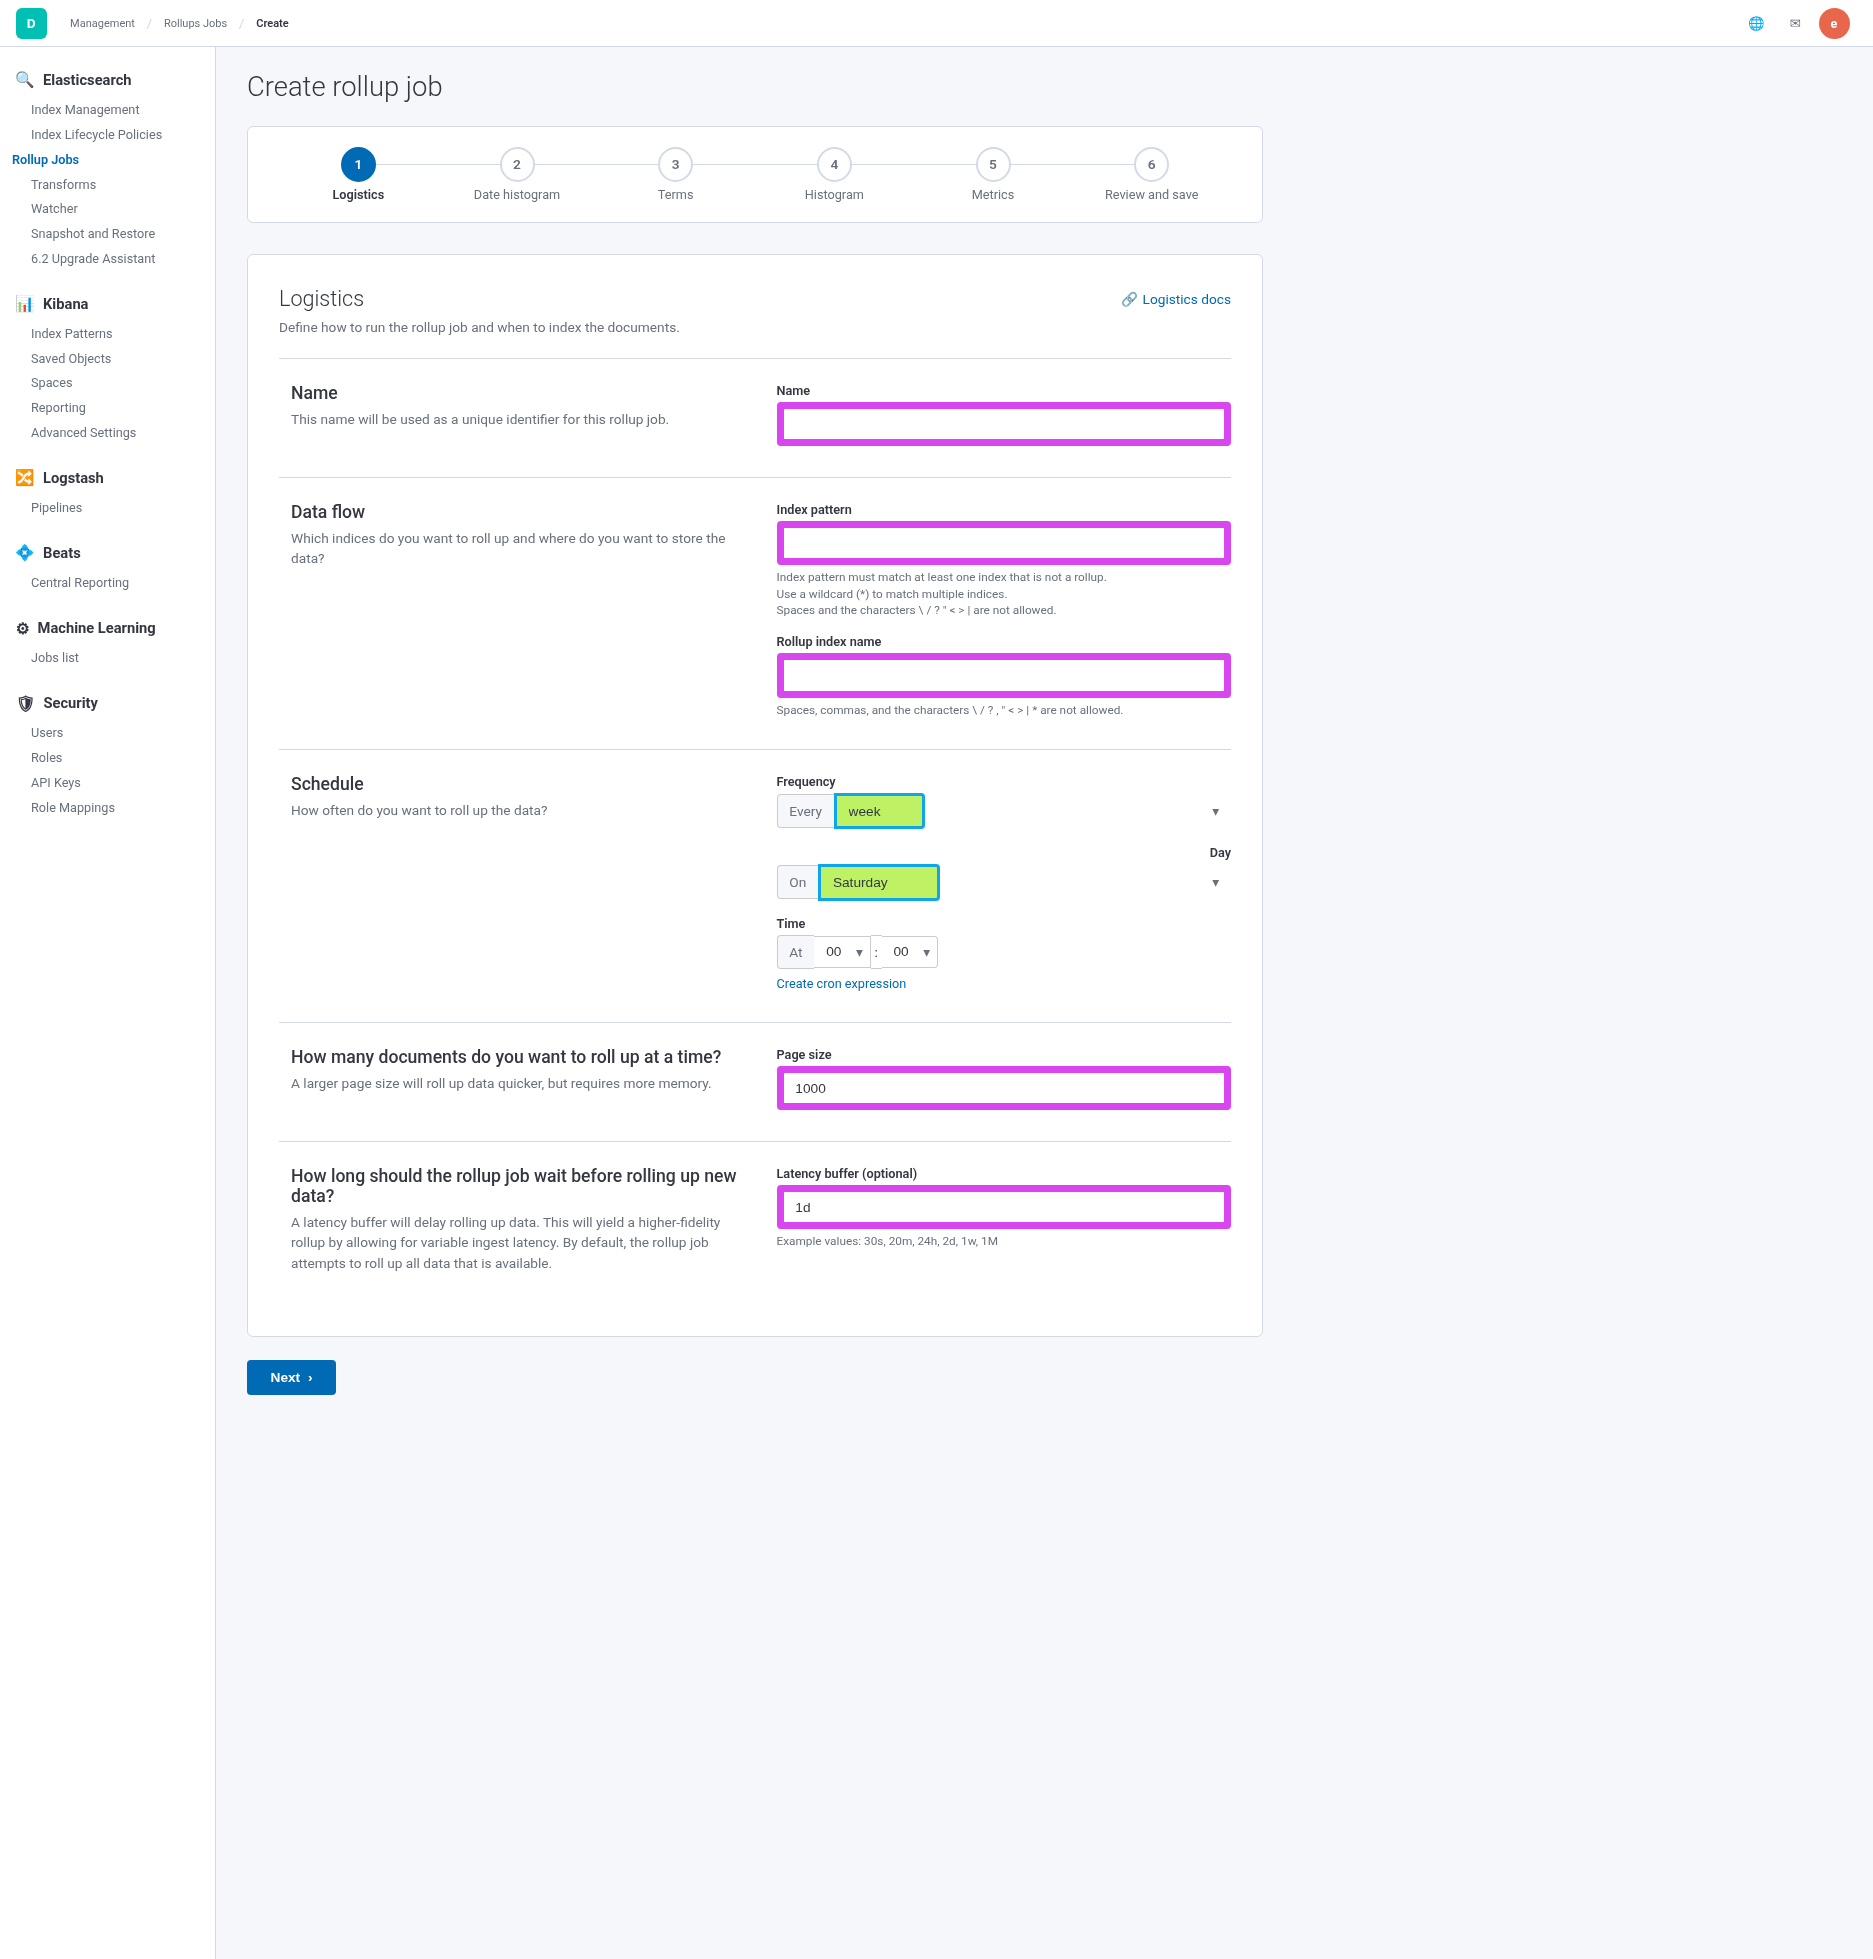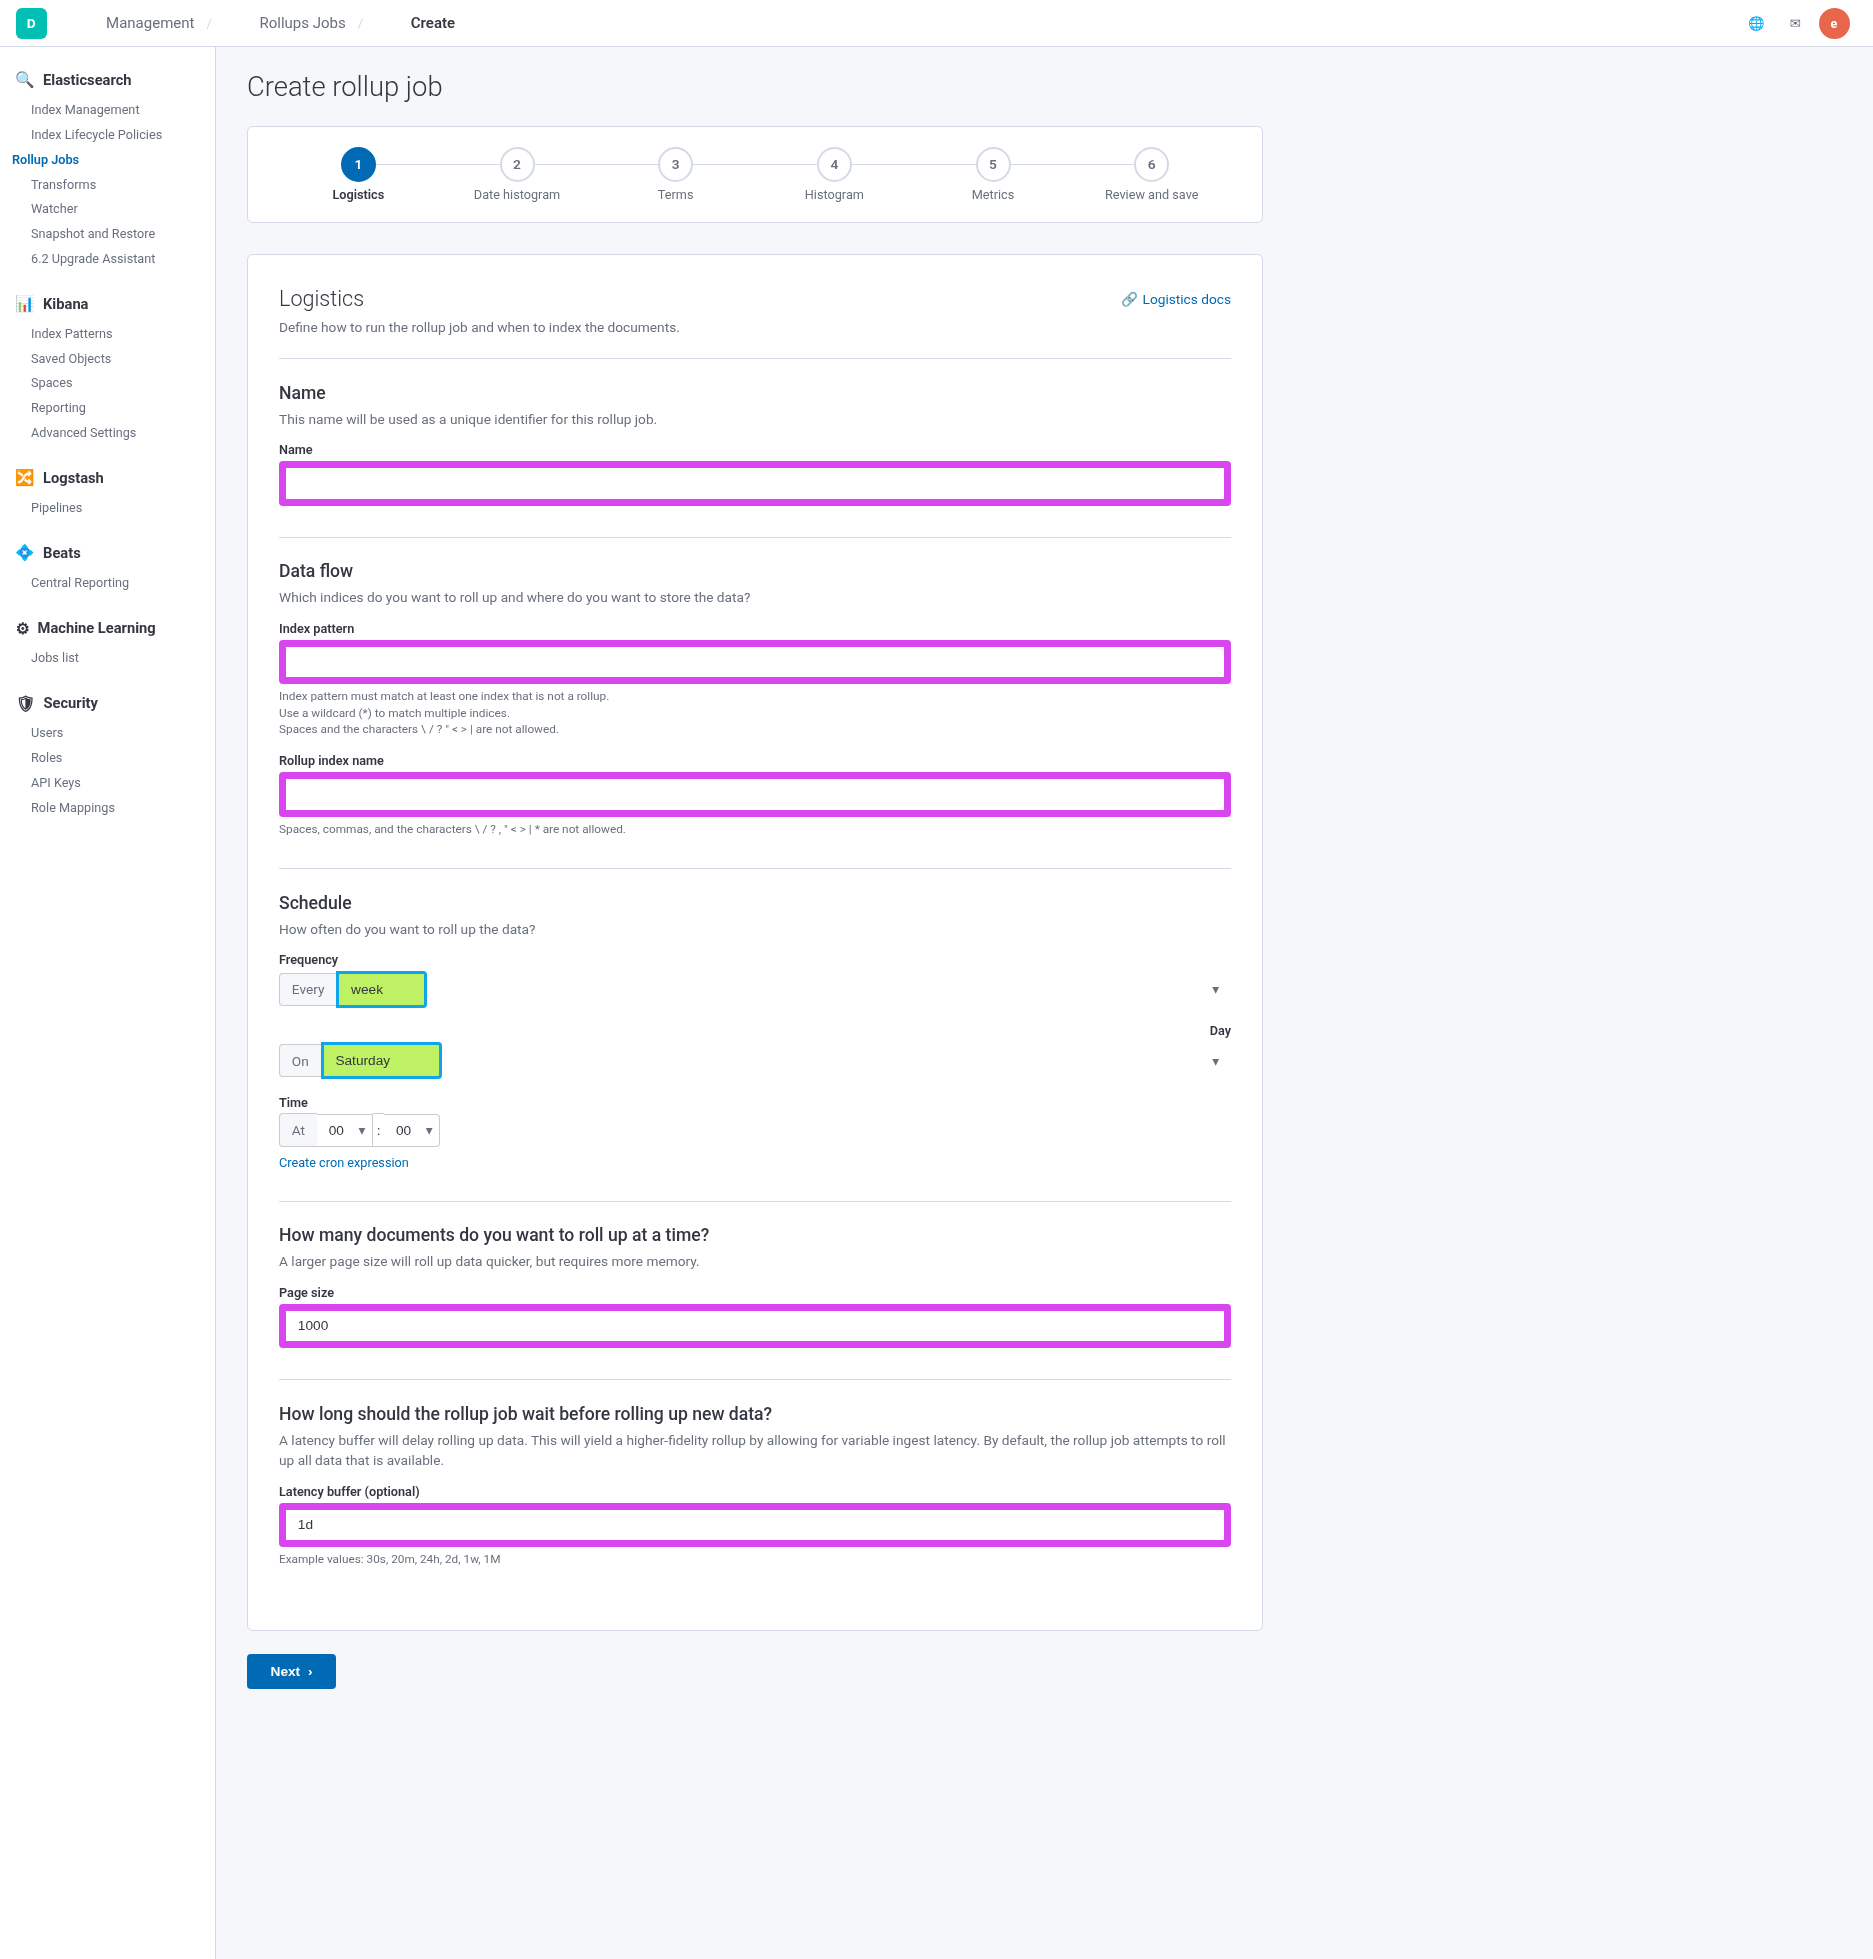--- a/index.html
+++ b/index.html
@@ -14,21 +14,21 @@
     .top-nav .logo-box {
       width: 31px; height: 31px; background: #00bfb3; border-radius: 5.9px;
       display: flex; align-items: center; justify-content: center; color: #fff; font-weight: bold; font-size: 13.7px;
     }
     .top-nav .avatar {
       width: 31px; height: 31px; background: #e7664c; border-radius: 50%;
       display: flex; align-items: center; justify-content: center; color: #fff; font-weight: bold; font-size: 12.7px;
       margin-left: auto;
     }
     .top-nav .nav-links { display: flex; align-items: center; gap: 3.9px; margin-left: 7.8px; }
-    .top-nav .nav-link { color: #69707d; font-size: 15px; text-decoration: none; padding: 3.9px 7.8px; margin-left: 36px; }
+    .top-nav .nav-link { color: #69707d; font-size: 11px; text-decoration: none; padding: 3.9px 7.8px; }
     .top-nav .nav-link.active { color: #343741; font-weight: 600; }
     .top-nav .nav-sep { color: #d3dae6; }
     .top-nav .nav-icons { display: flex; align-items: center; gap: 7.8px; margin-left: auto; margin-right: 7.8px; }
     .top-nav .icon-btn {
       width: 31px; height: 31px; border: none; background: none; cursor: pointer;
       display: flex; align-items: center; justify-content: center; color: #69707d; border-radius: 3.9px;
     }
 
     
     .layout { display: flex; margin-top: 47px; min-height: calc(100vh - 47px); }
@@ -87,21 +87,21 @@
 
     
     .section-header {
       display: flex; align-items: center; justify-content: space-between; margin-bottom: 7.8px;
     }
     .section-title-main { font-size: 21.6px; font-weight: 300; color: #343741; }
     .section-subtitle { font-size: 13.7px; color: #69707d; margin-bottom: 23.5px; }
     .logistics-docs-link { color: #006bb4; font-size: 13.7px; text-decoration: none; display: flex; align-items: center; gap: 3.9px; }
 
     
-    .field-row { display: grid; grid-template-columns: 1fr; gap: 13px; margin-bottom: 31px; }
+    .field-row { display: grid; grid-template-columns: 1fr 1fr; gap: 31px; margin-bottom: 31px; margin-left: 12px; }
     .field-row-left { }
     .field-row-right { }
 
     .field-section-title { font-size: 17.6px; font-weight: 500; color: #343741; margin-bottom: 5.9px; }
     .field-section-desc { font-size: 13.7px; color: #69707d; line-height: 1.5; }
 
     .field-label { font-size: 12.7px; font-weight: 600; color: #343741; margin-bottom: 3.9px; }
     .field-hint { font-size: 11.8px; color: #69707d; margin-top: 3.9px; line-height: 1.4; }
 
     .form-input {

